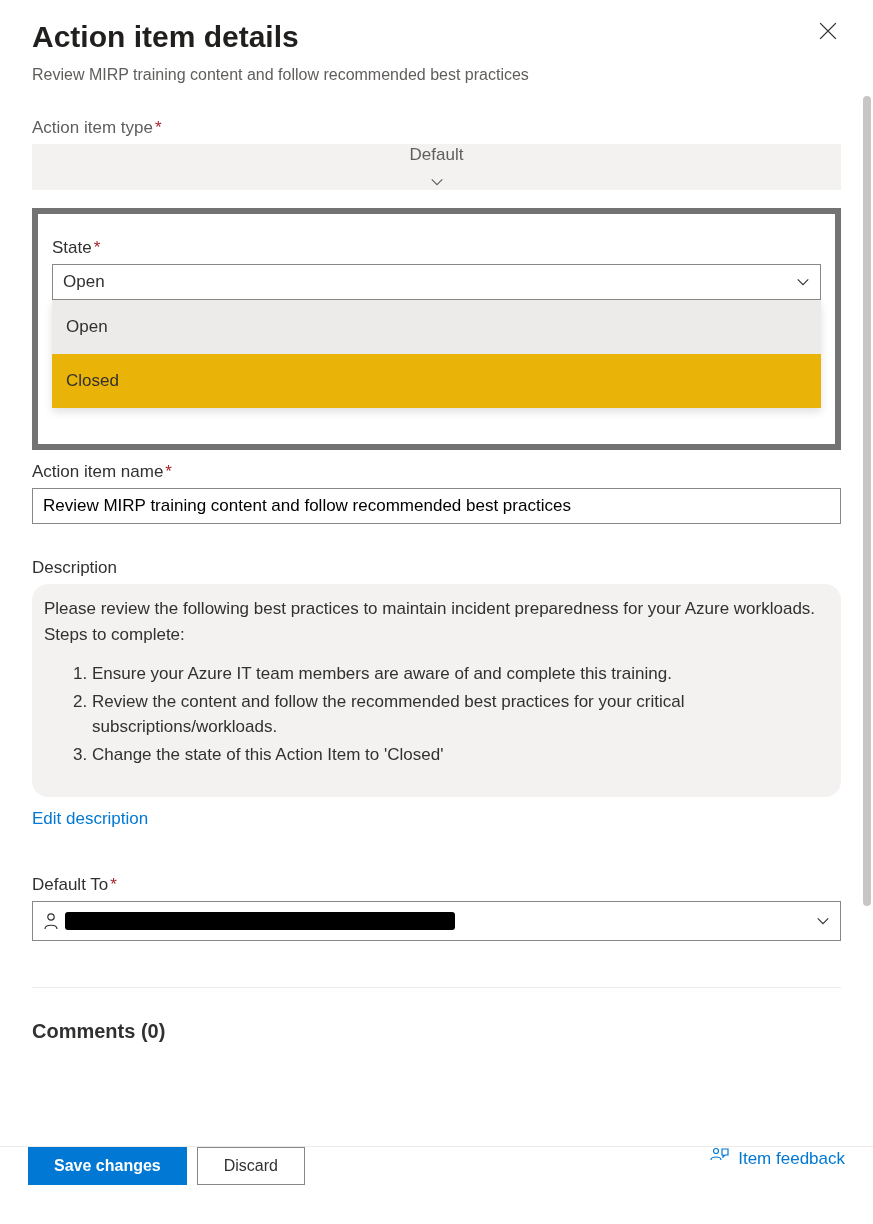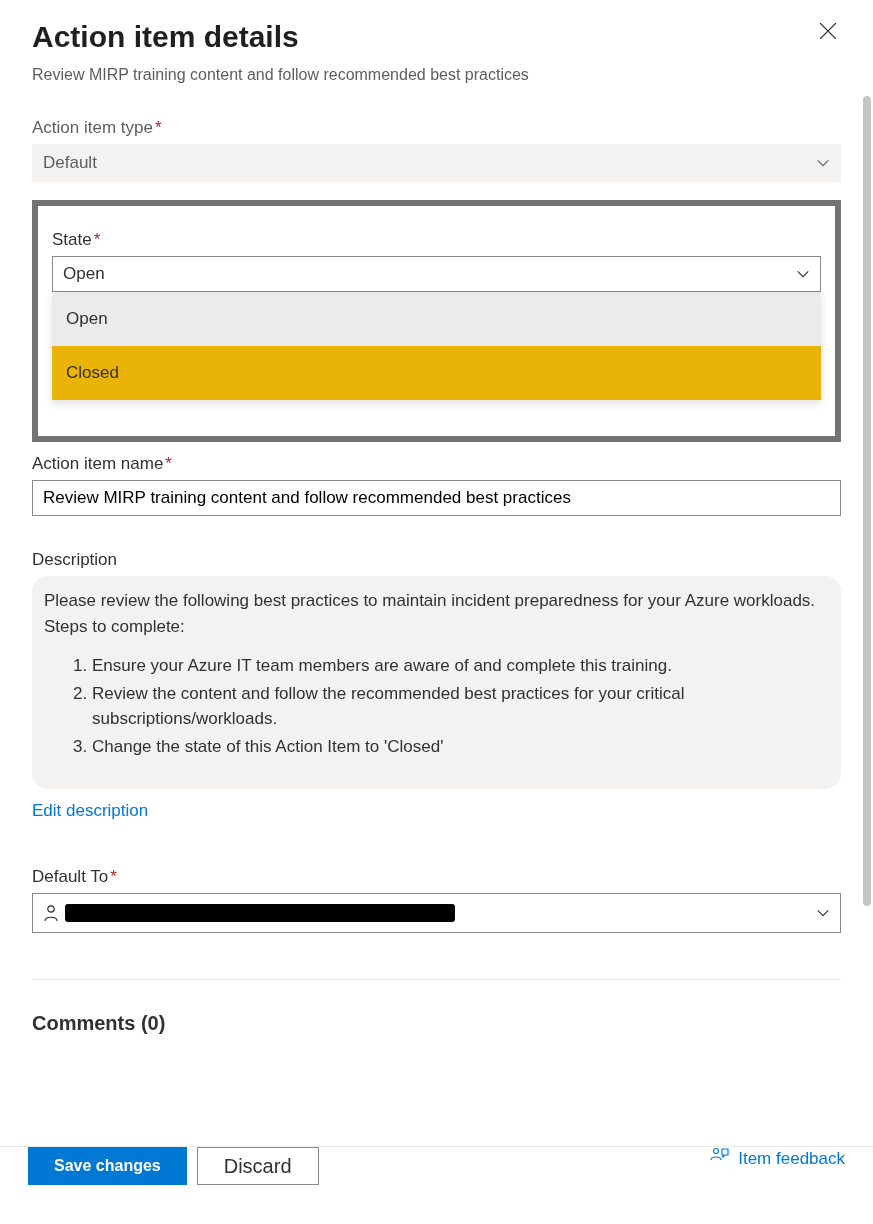--- a/index.html
+++ b/index.html
@@ -50,25 +50,26 @@
     margin-bottom: 6px;
   }
   .req { color: #a4262c; margin-left: 2px; }
   .select-box {
     display: flex;
     justify-content: space-between;
     align-items: center;
     border: 1px solid #f3f2f1;
     background: #f3f2f1;
     color: #605e5c;
-    height: 38px;
+    height: 46px;
     padding: 0 10px;
     font-size: 17px;
     margin-bottom: 18px;
     cursor: pointer;
+    flex-direction: column;
   }
   .chev {
     width: 14px; height: 14px;
     display:inline-block;
   }
   .chev svg { width:14px; height:14px; display:block; }
   .highlight-box {
     border: 6px solid #737373;
     padding: 24px 14px 36px 14px;
     margin-bottom: 12px;
@@ -186,21 +187,21 @@
     font-weight: 600;
     font-family: inherit;
     cursor: pointer;
   }
   .btn-secondary {
     background: #ffffff;
     color: #323130;
     border: 1px solid #8a8886;
     height: 38px;
     padding: 0 26px;
-    font-size: 20px;
+    font-size: 16px;
     font-family: inherit;
     cursor: pointer;
   }
   .feedback {
     color: #0078d4;
     font-size: 17px;
     cursor: pointer;
     display:flex;
     align-items:center;
     gap:8px;

